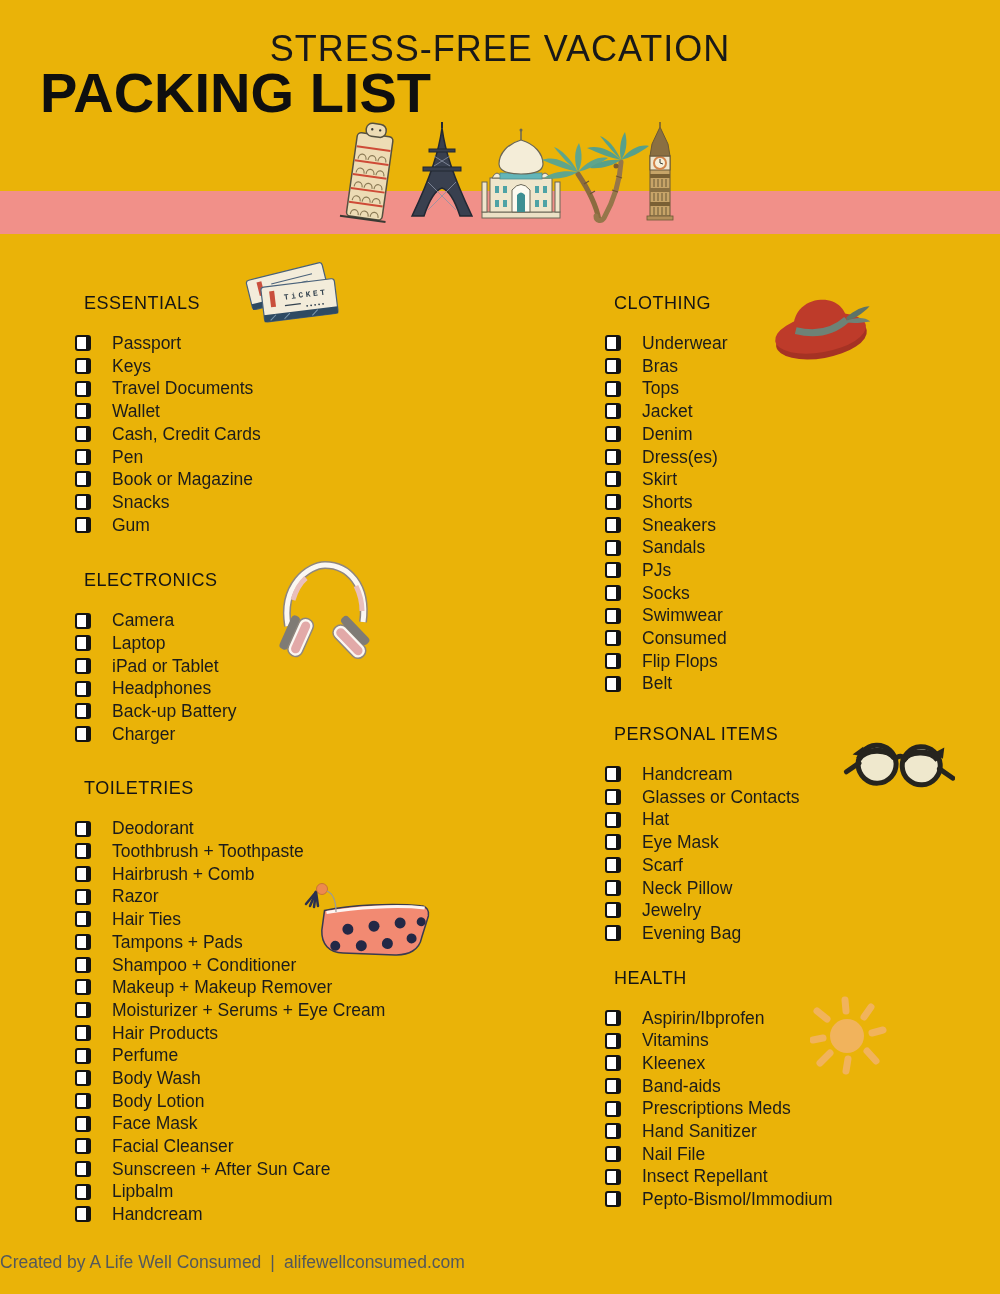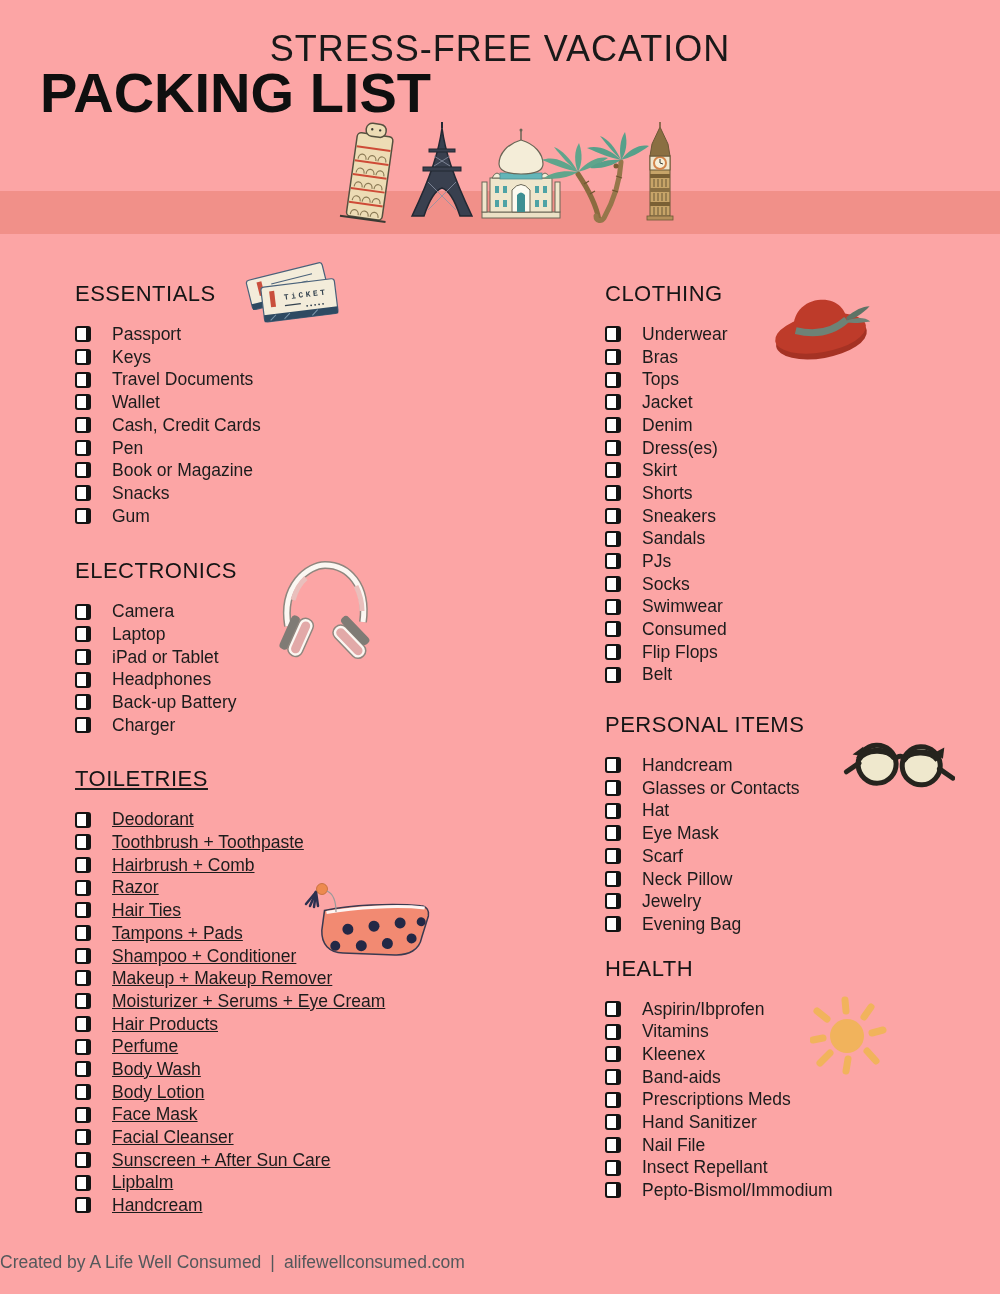--- a/index.html
+++ b/index.html
@@ -1,45 +1,45 @@
 <!DOCTYPE html>
 <html><head>
 <meta charset="utf-8">
 <style>
   html,body{margin:0;padding:0;background:#ffffff;}
   .page{
-    position:relative;width:1000px;height:1294px;background:#fca5a5;
+    position:relative;width:1000px;height:1294px;background:#eab308;
     font-family:"Liberation Sans",sans-serif;color:#1c1c1c;overflow:hidden;
   }
   .title1{
     position:absolute;top:30px;left:0;width:1000px;text-align:center;
     font-size:36px;font-weight:400;letter-spacing:1px;color:#191919;line-height:1.05;
   }
   .title2{
     position:absolute;top:64px;left:0;width:1000px;text-align:left;
     font-size:56px;font-weight:800;letter-spacing:0;color:#0f0f0f;line-height:1.05;padding-left:40px;
   }
   .band{position:absolute;top:191px;left:0;width:1000px;height:43px;background:#F19089;}
   .landmarks{position:absolute;left:316px;top:122px;}
   .col{position:absolute;top:278px;}
   .col-left{left:75px;width:490px;}
   .col-right{left:605px;width:390px;}
   .section-title{
-    margin:0;font-size:22px;font-weight:400;letter-spacing:0.5px;
+    margin:9px;font-size:18px;font-weight:400;letter-spacing:0.5px;
     color:#151515;line-height:32px;
   }
   .items{margin-top:13px;}
   .item{display:flex;align-items:center;height:22.7px;}
   .cb{
     width:9px;height:12px;border:2px solid #131313;border-right-width:5px;
     border-radius:3px;margin-right:21px;flex:0 0 auto;background:#fff;
   }
   .lbl{font-size:17.5px;color:#1c1c1c;line-height:1;padding-top:1px;white-space:nowrap;}
   .sec-electronics{margin-top:28px;}
-  .sec-toiletries{margin-top:27px;text-decoration:underline;}
+  .sec-toiletries{margin-top:27px;}
   .sec-personal{margin-top:23px;}
   .sec-health{margin-top:17px;}
   .ill{position:absolute;}
   .ill-tickets{left:243px;top:261px;}
   .ill-headphones{left:272px;top:558px;}
   .ill-makeupbag{left:300px;top:876px;}
   .ill-hat{left:770px;top:290px;}
   .ill-glasses{left:843px;top:726px;}
   .ill-sun{left:810px;top:992px;}
   .footer{

